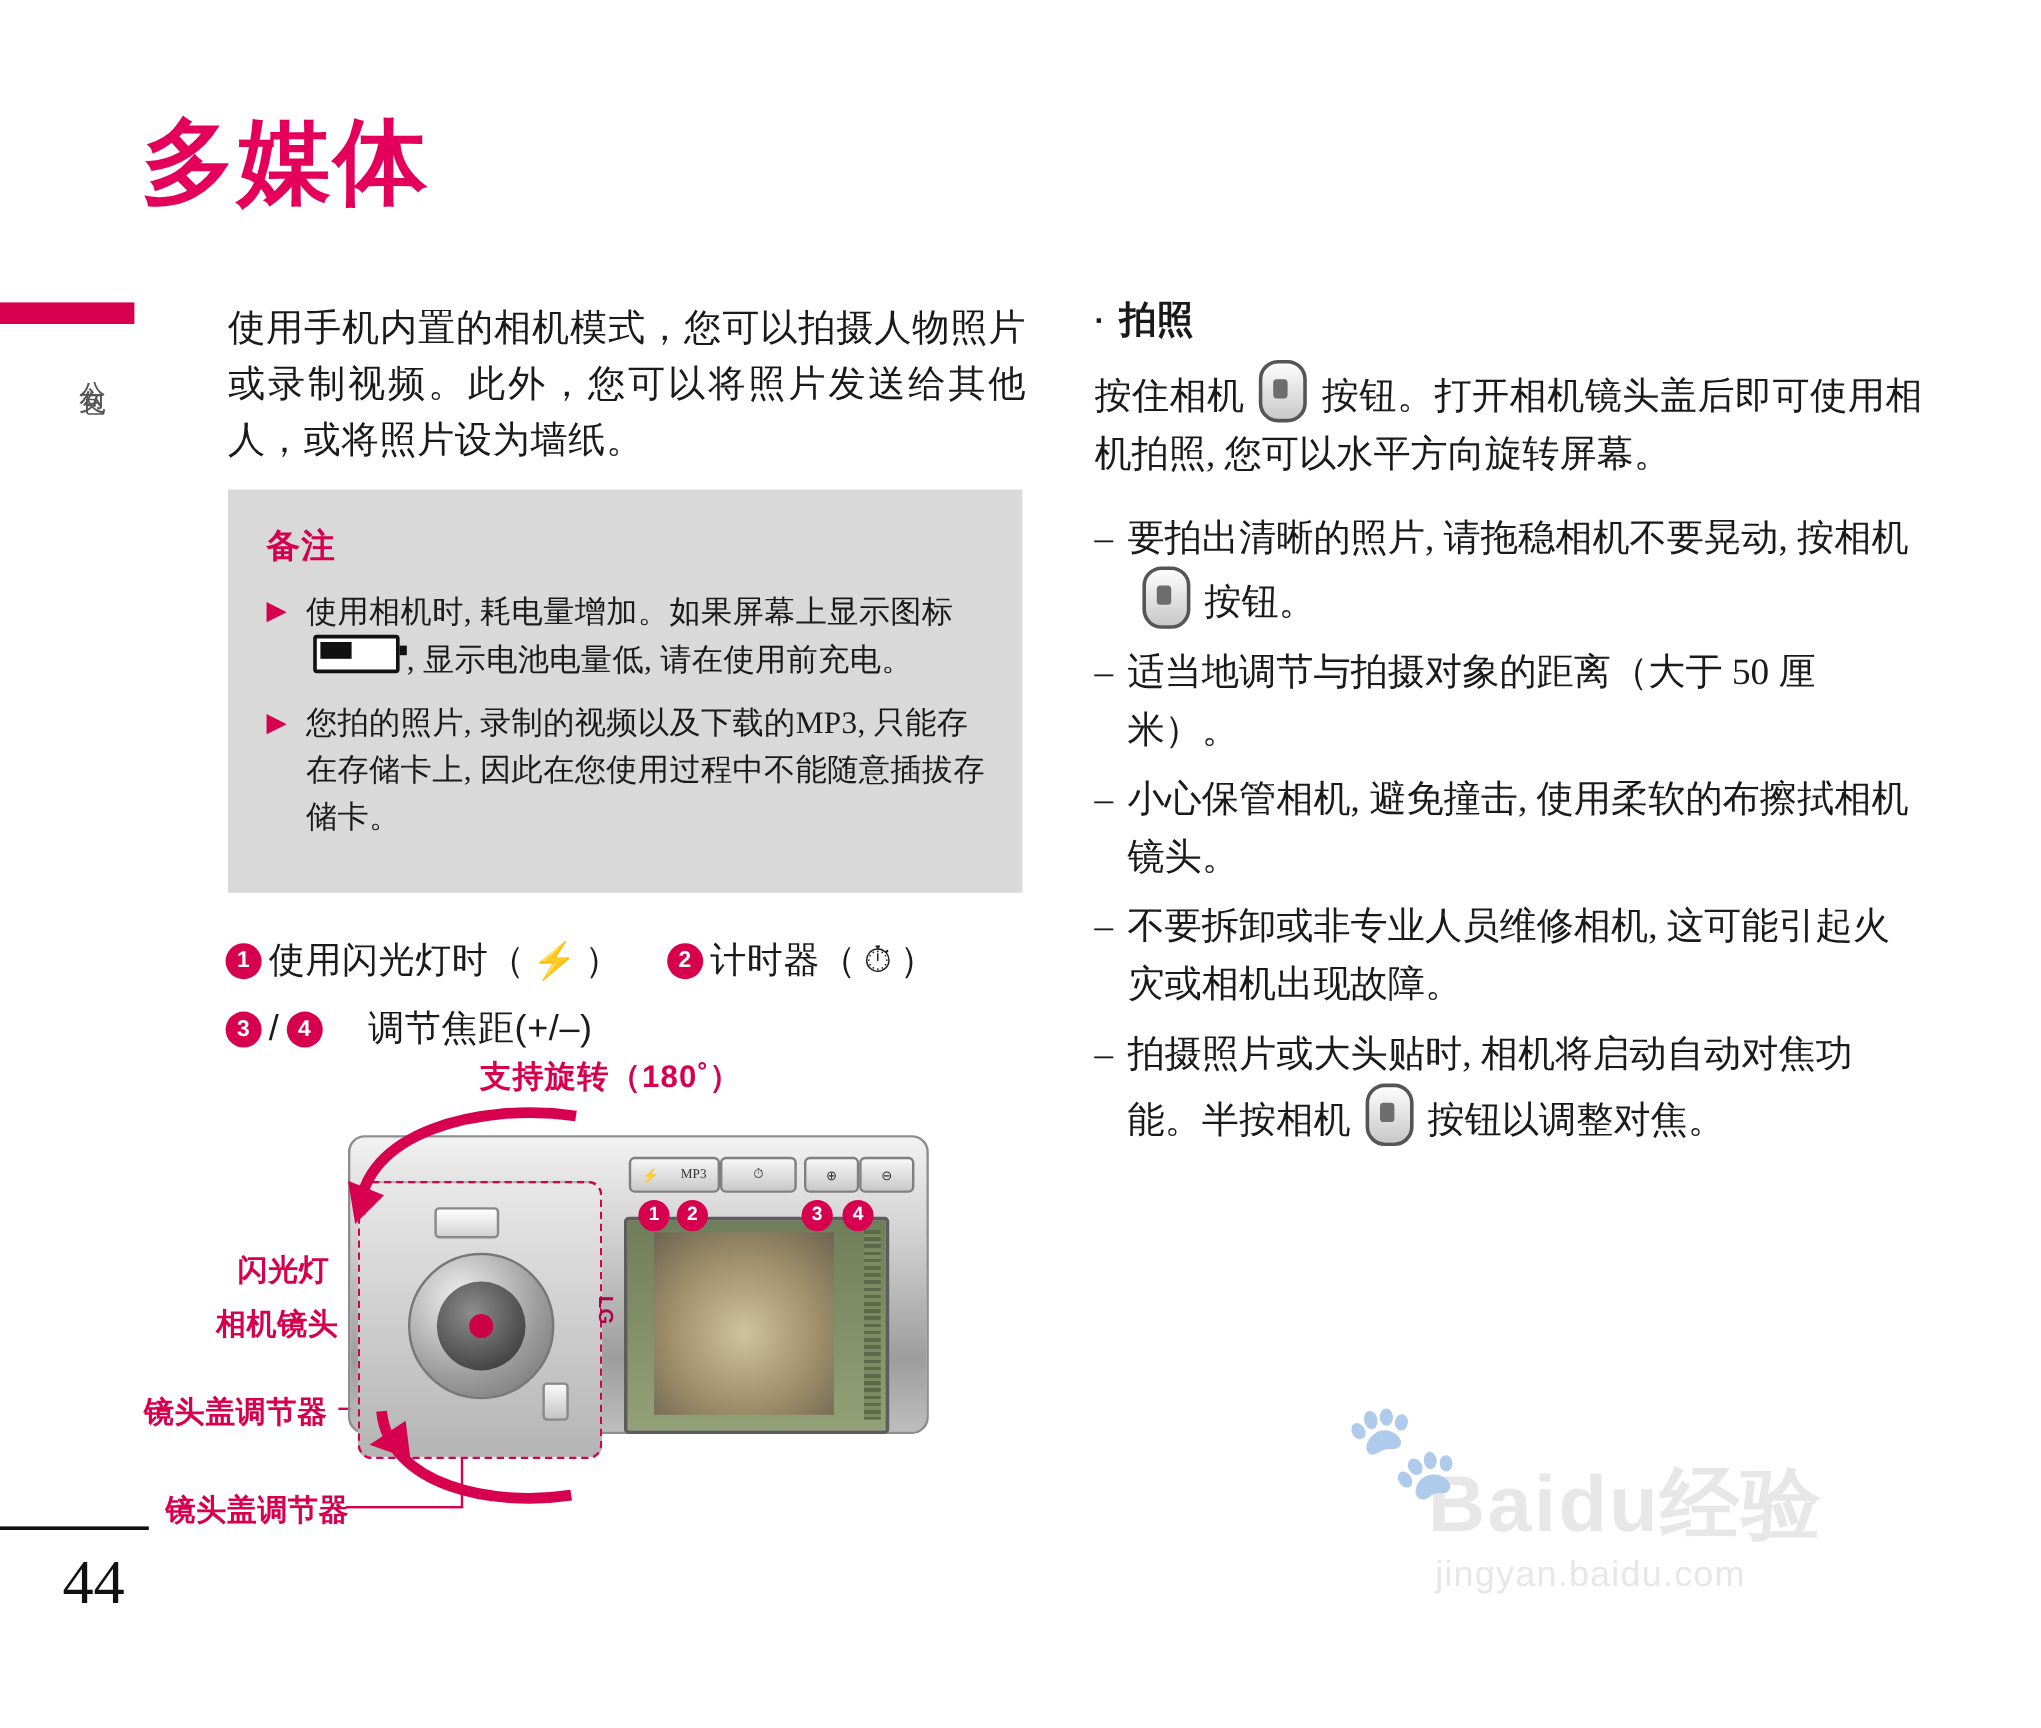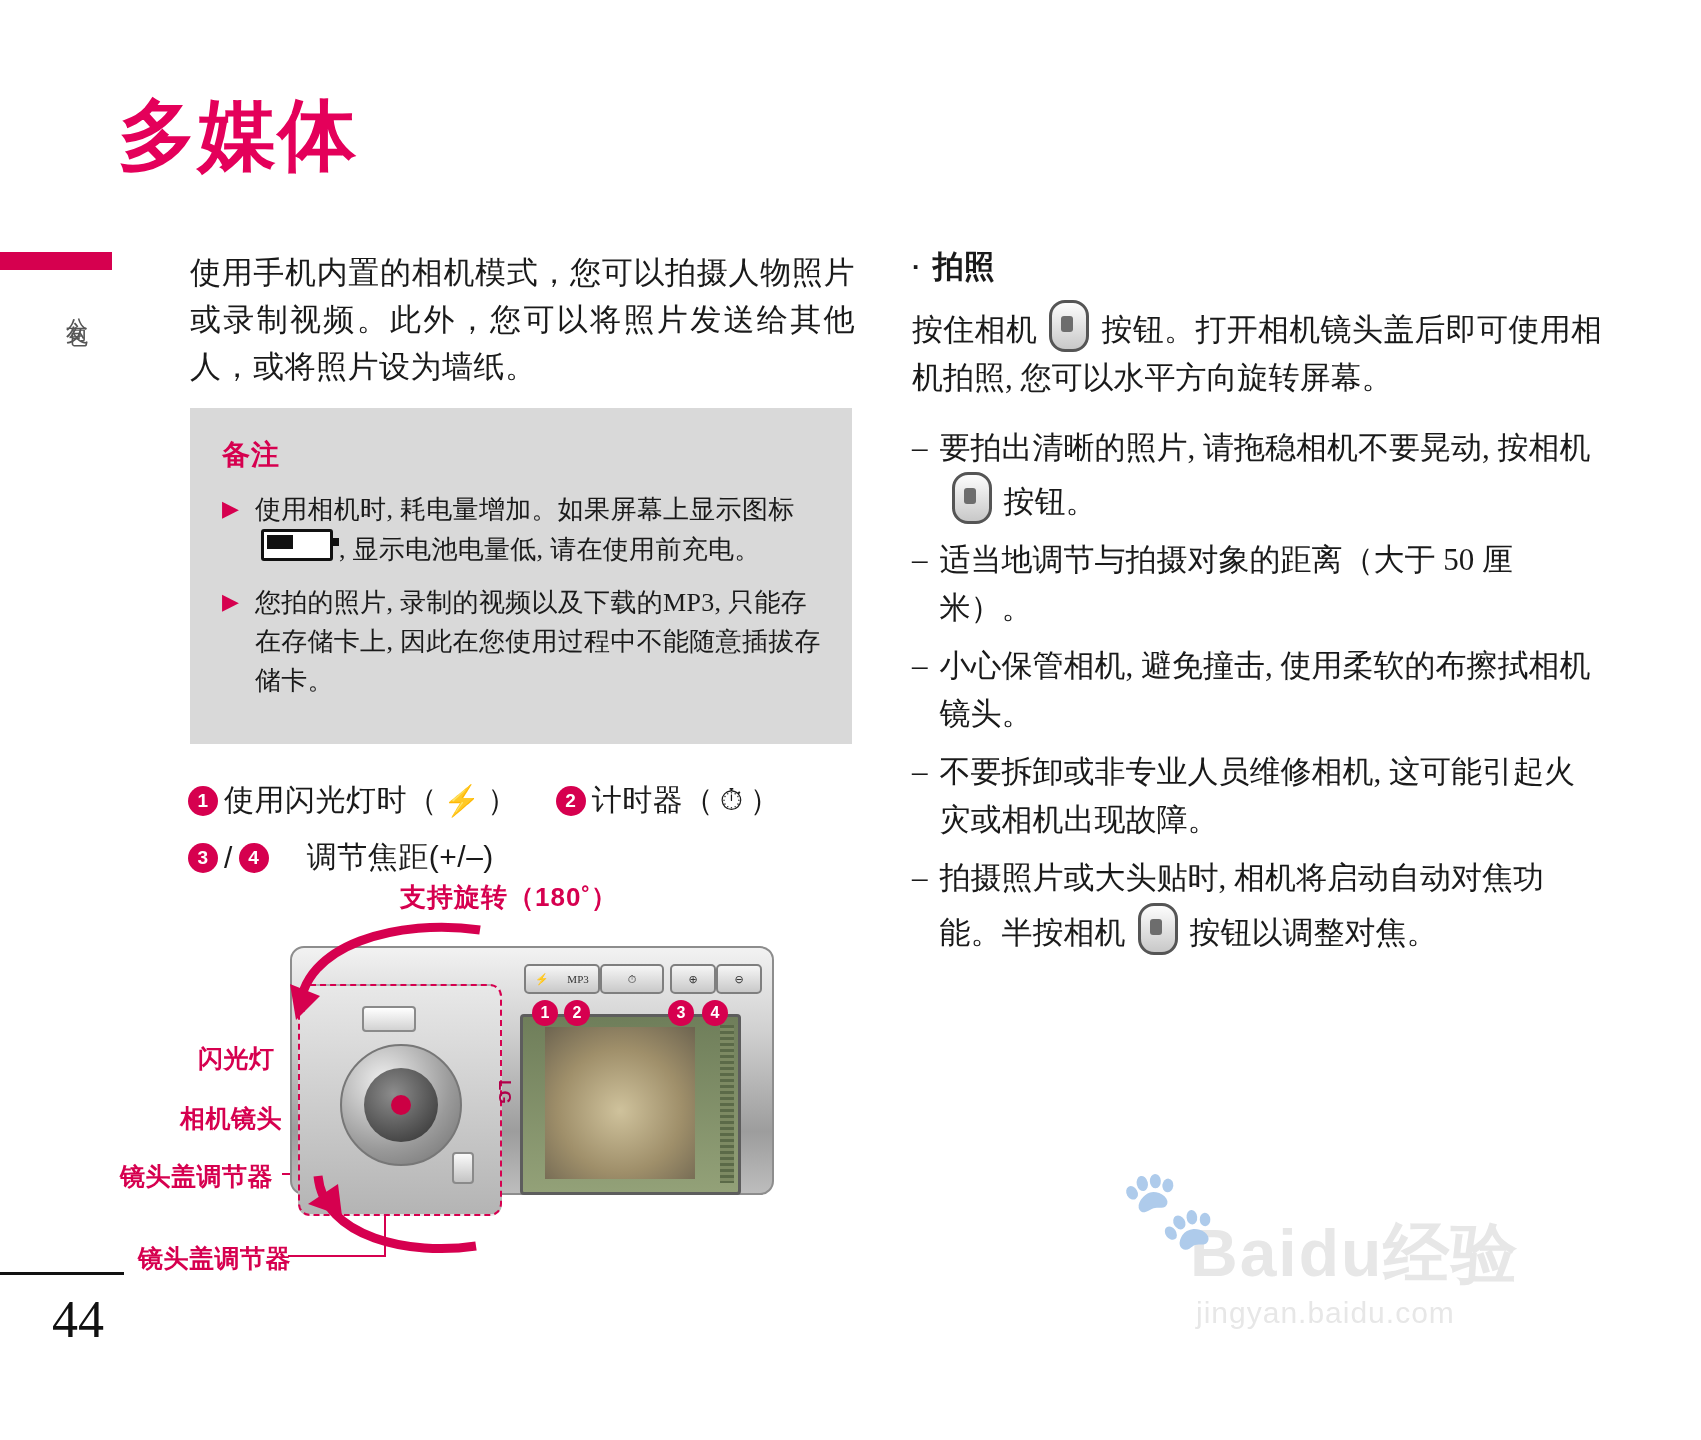--- a/index.html
+++ b/index.html
@@ -467,21 +467,21 @@
       <span>调节焦距(+/–)</span>
     </div>
   </div>
 
   <div class="figure">
     <div class="fig-caption-top">支持旋转（180˚）</div>
 
     <div class="fig-label" style="left:78px; top:162px;">闪光灯</div>
     <div class="leader" style="left:180px; top:175px; width:72px;"></div>
 
-    <div class="fig-label" style="left:60px; top:222px;">相机镜头</div>
+    <div class="fig-label" style="left:60px; top:207px;">相机镜头</div>
     <div class="leader" style="left:180px; top:235px; width:92px;"></div>
 
     <div class="fig-label" style="left:0px; top:280px;">镜头盖调节器</div>
     <div class="leader" style="left:162px; top:293px; width:96px;"></div>
 
     <div class="fig-label" style="left:18px; top:362px;">镜头盖调节器</div>
     <div class="leader" style="left:168px; top:375px; width:98px;"></div>
     <div class="leader" style="left:264px; top:318px; width:2px; height:58px;"></div>
 
     <div class="cam-wrap">

